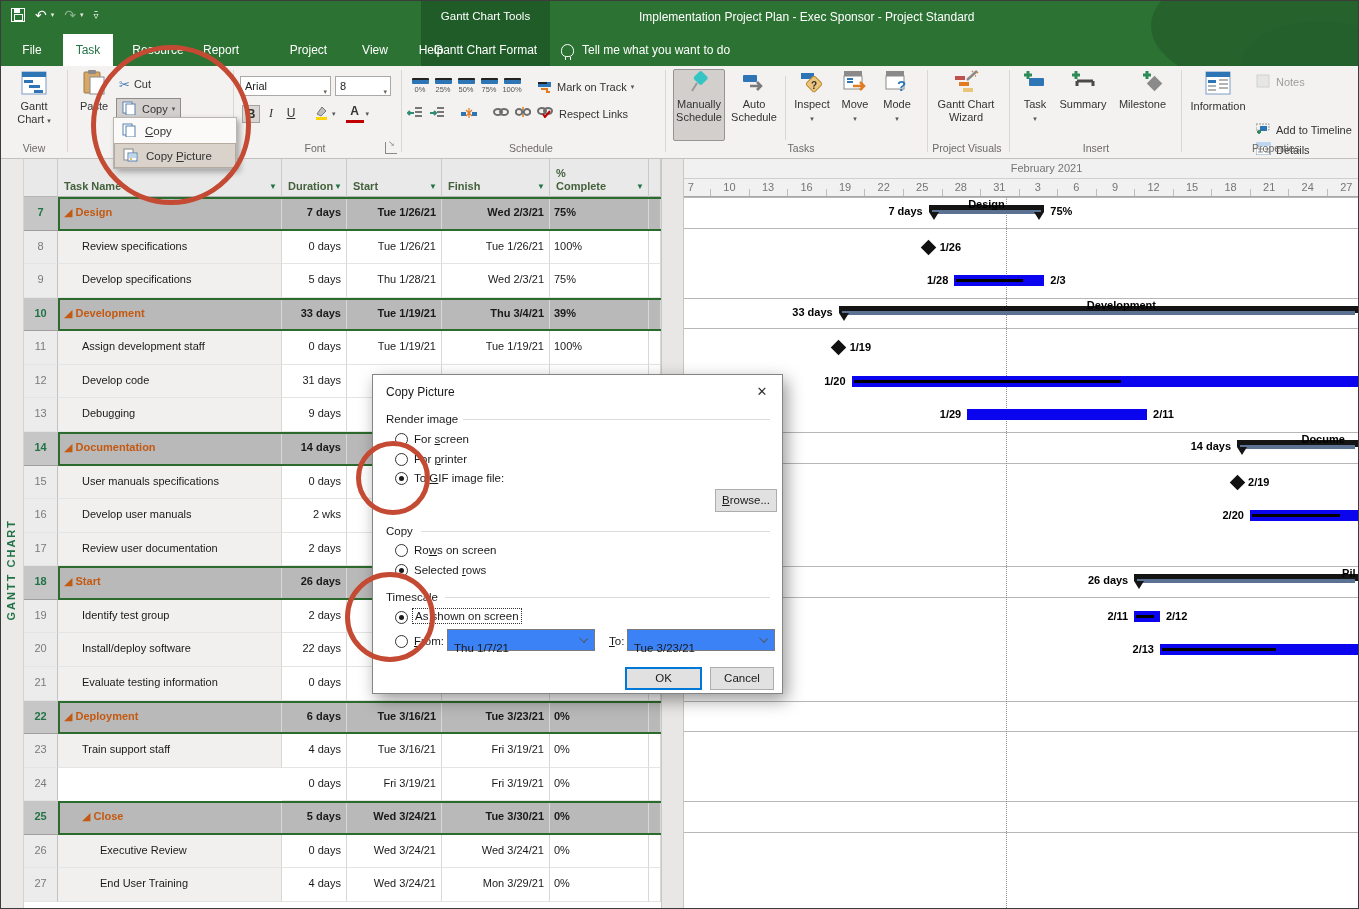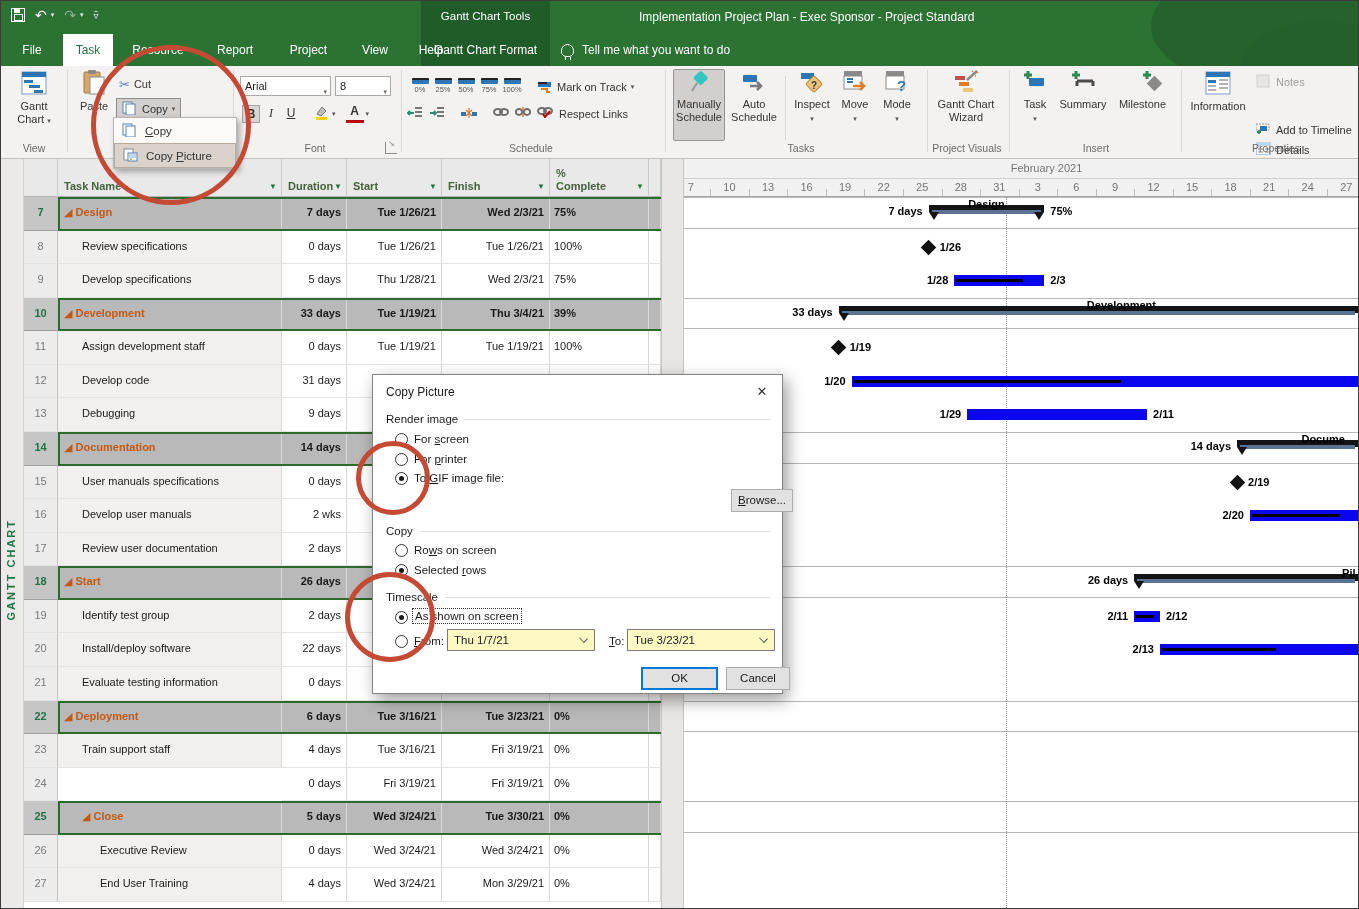--- a/index.html
+++ b/index.html
@@ -93,23 +93,23 @@
   .dialog { position:absolute; left:371px; top:373px; width:411px; height:320px; background:#fff; border:1px solid #848484; box-shadow:4px 6px 16px rgba(0,0,0,.4); z-index:50; font-size:11.5px; color:#1a1a1a; }
   .dlg-title { position:absolute; left:13px; top:10px; font-size:12px; color:#1a1a1a; }
   .dlg-close { position:absolute; right:10px; top:7px; width:20px; height:20px; text-align:center; line-height:20px; font-size:13px; color:#333; }
   .grp-label { position:absolute; font-size:11.5px; color:#1a1a1a; }
   .grp-rule { position:absolute; height:1px; background:#dcdcdc; }
   .radio { position:absolute; width:13px; height:13px; border:1px solid #333; border-radius:50%; background:#fff; }
   .radio.sel:after { content:""; position:absolute; left:3px; top:3px; width:5px; height:5px; border-radius:50%; background:#1a1a1a; }
   .rlabel { position:absolute; font-size:11.5px; color:#1a1a1a; white-space:nowrap; }
   .rlabel.focus { outline:1px dotted #333; padding:1px 2px; }
   .tfield { position:absolute; height:20px; background:#fff; border:1px solid #7a7a7a; font-size:11px; line-height:18px; padding:0 3px; white-space:nowrap; overflow:hidden; }
-  .dbtn { position:absolute; height:23px; background:#e1e1e1; border:1px solid #adadad; text-align:center; font-size:11.5px; line-height:21px; color:#1a1a1a;margin-left:16px; }
+  .dbtn { position:absolute; height:23px; background:#e1e1e1; border:1px solid #adadad; text-align:center; font-size:11.5px; line-height:21px; color:#1a1a1a; }
   .dbtn.default { border:2px solid #0078d7; line-height:19px; }
-  .dcombo { position:absolute; height:22px; background:#fef9c3; border:1px solid #7a7a7a; font-size:11.5px; line-height:20px; padding:0 6px; }
+  .dcombo { position:absolute; height:22px; background:#3b82f6; border:1px solid #7a7a7a; font-size:11.5px; line-height:20px; padding:8px 6px; }
   .chev { position:absolute; right:7px; top:7px; width:7px; height:7px; border-right:1.5px solid #555; border-bottom:1.5px solid #555; transform:rotate(45deg) scale(1,.8); transform-origin:center; margin-top:-2px; }
 
   
   .ann { position:absolute; border:5px solid #c44a33; border-radius:50%; z-index:90; pointer-events:none; }
 </style>
 </head>
 <body>
 
 <div class="screen">
 
@@ -127,21 +127,21 @@
     </div>
     <div class="ctx-title">Gantt Chart Tools</div>
     <div class="title-text">Implementation Project Plan - Exec Sponsor  -  Project Standard</div>
   </div>
 
   <div class="tabrow">
     <div id="tabs">
         <div class="tab" style="left: 6px; width: 50px; padding: 0px; text-align: center;">File</div>
         <div class="tab active" style="left: 62px; width: 50px; padding: 0px; text-align: center;">Task</div>
         <div class="tab" style="left: 118px; width: 78px; padding: 0px; text-align: center;">Resource</div>
-        <div class="tab" style="left: 202px; width: 64px; padding: 0px; text-align: center;">Report</div>
+        <div class="tab" style="left: 202px; width: 64px; padding: 0px; text-align: left;">Report</div>
         <div class="tab" style="left: 272px; width: 71px; padding: 0px; text-align: center;">Project</div>
         <div class="tab" style="left: 349px; width: 50px; padding: 0px; text-align: center;">View</div>
         <div class="tab" style="left: 405px; width: 50px; padding: 0px; text-align: center;">Help</div>
       </div>
     <div class="tab" style="left:420px; width:129px; padding:0; text-align:center;">Gantt Chart Format</div>
     <div class="tellme">
       <span class="bulb"></span>
       <span>Tell me what you want to do</span>
     </div>
   </div>

